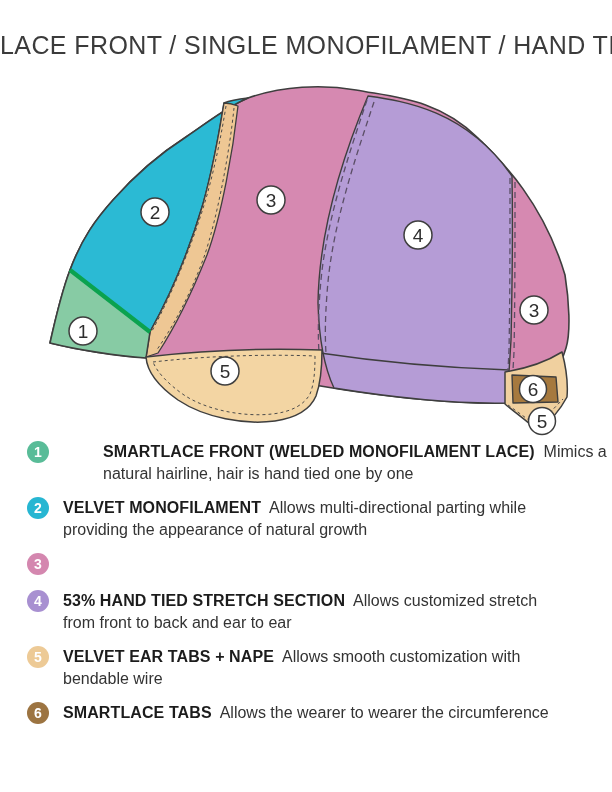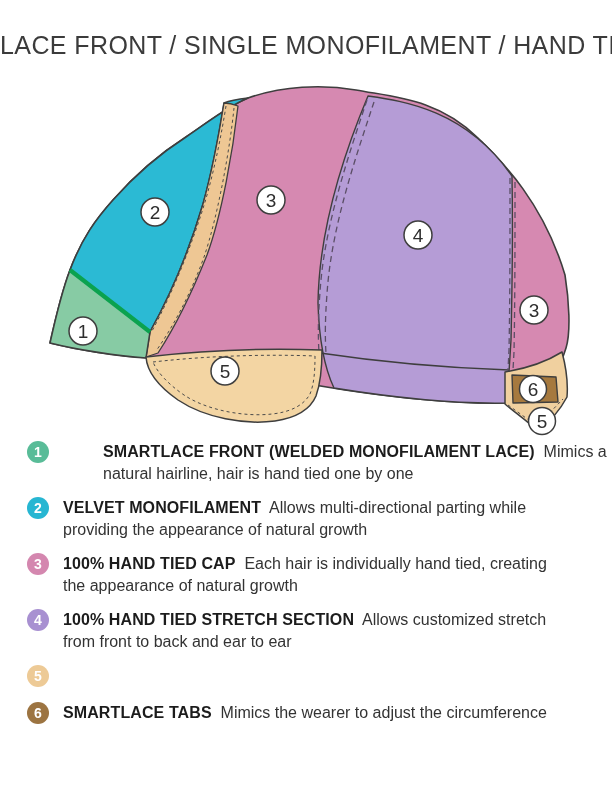--- a/index.html
+++ b/index.html
@@ -164,30 +164,30 @@
     <span class="legend-text"><span class="legend-label">SMARTLACE FRONT (WELDED MONOFILAMENT LACE)</span>&nbsp; <span class="legend-desc">Mimics a natural hairline, hair is hand tied one by one</span></span>
   </div>
 
   <div class="legend-item">
     <span class="legend-badge" style="background-color: rgb(39, 182, 210);">2</span>
     <span class="legend-text"><span class="legend-label">VELVET MONOFILAMENT</span>&nbsp; <span class="legend-desc">Allows multi-directional parting while providing the appearance of natural growth</span></span>
   </div>
 
   <div class="legend-item">
     <span class="legend-badge" style="background-color: rgb(212, 135, 175);">3</span>
-    <span class="legend-text"><span class="legend-label">100% HAND TIED CAP</span>&nbsp; <span class="legend-desc">Each hair is individually hand tied, creating the appearance of natural growth</span></span>
   </div>
 
   <div class="legend-item">
     <span class="legend-badge" style="background-color: rgb(168, 144, 209);">4</span>
-    <span class="legend-text"><span class="legend-label">100% HAND TIED STRETCH SECTION</span>&nbsp; <span class="legend-desc">Allows customized stretch from front to back and ear to ear</span></span>
+    <span class="legend-text"><span class="legend-label">53% HAND TIED STRETCH SECTION</span>&nbsp; <span class="legend-desc">Allows customized stretch from front to back and ear to ear</span></span>
   </div>
 
   <div class="legend-item">
     <span class="legend-badge" style="background-color: rgb(237, 202, 150);">5</span>
+    <span class="legend-text"><span class="legend-label">VELVET EAR TABS + NAPE</span>&nbsp; <span class="legend-desc">Allows smooth customization with bendable wire</span></span>
   </div>
 
   <div class="legend-item">
     <span class="legend-badge" style="background-color: rgb(156, 116, 65);">6</span>
-    <span class="legend-text"><span class="legend-label">SMARTLACE TABS</span>&nbsp; <span class="legend-desc">Mimics the wearer to adjust the circumference</span></span>
+    <span class="legend-text"><span class="legend-label">SMARTLACE TABS</span>&nbsp; <span class="legend-desc">Allows the wearer to wearer the circumference</span></span>
   </div>
 
 </div>
 
 </body></html>

